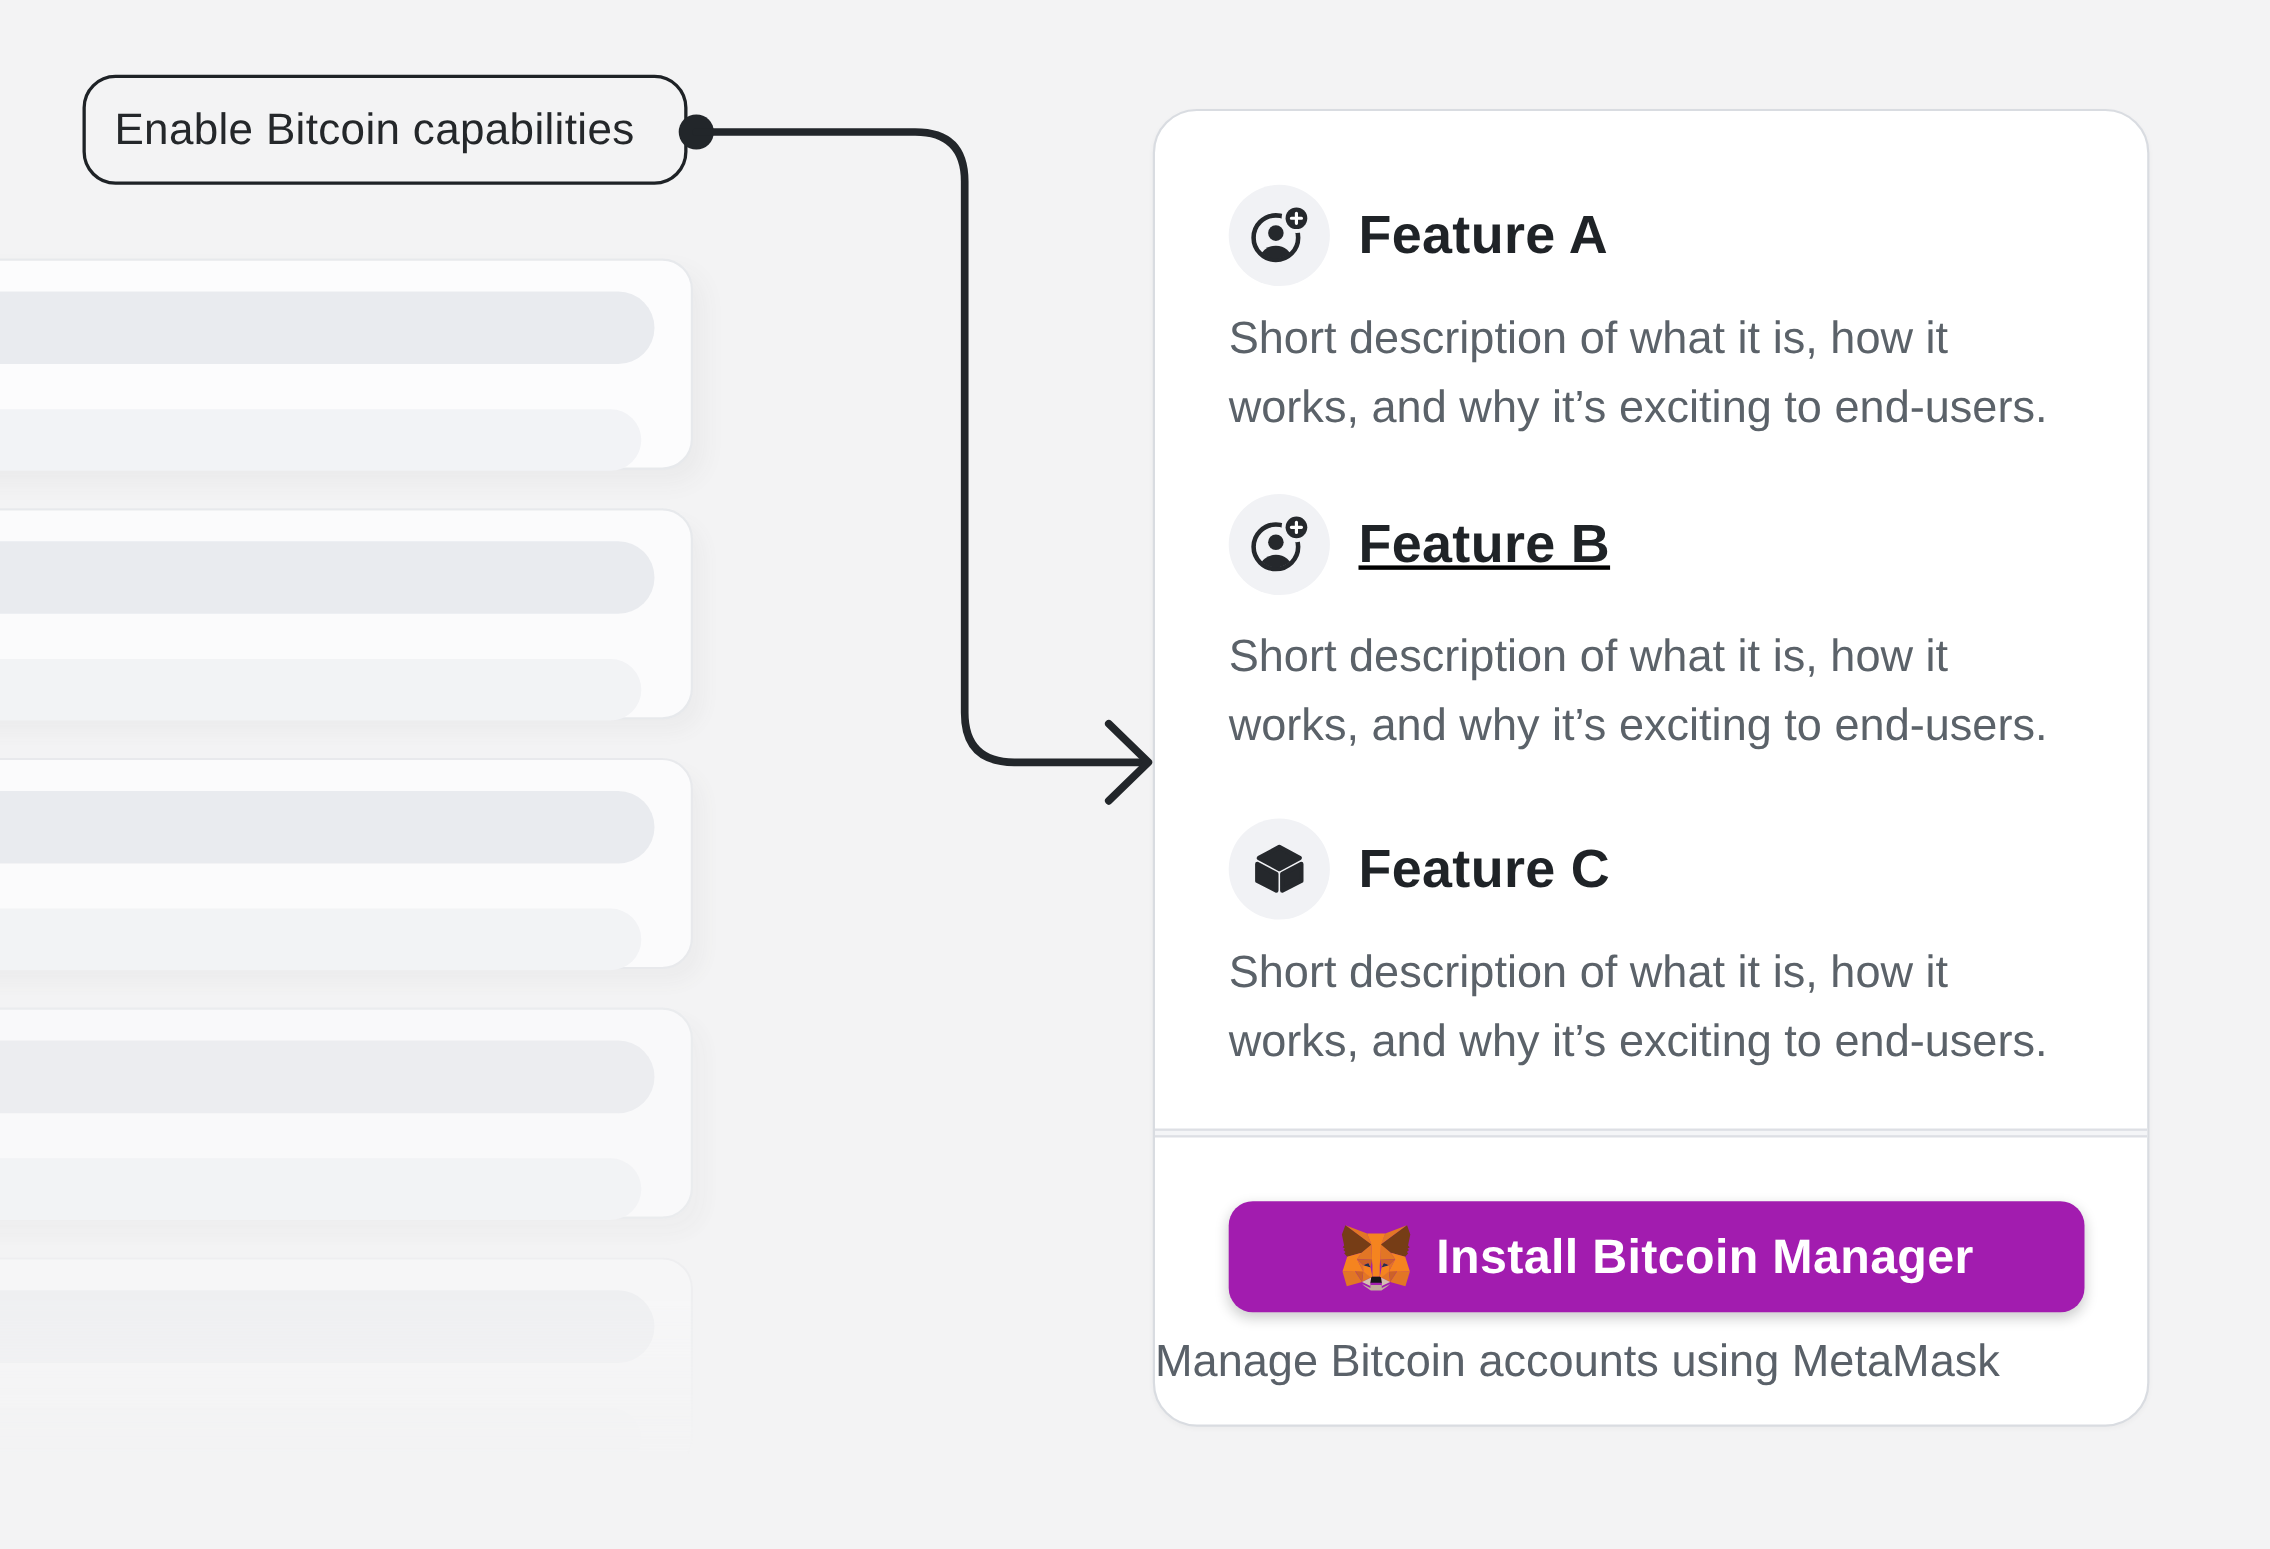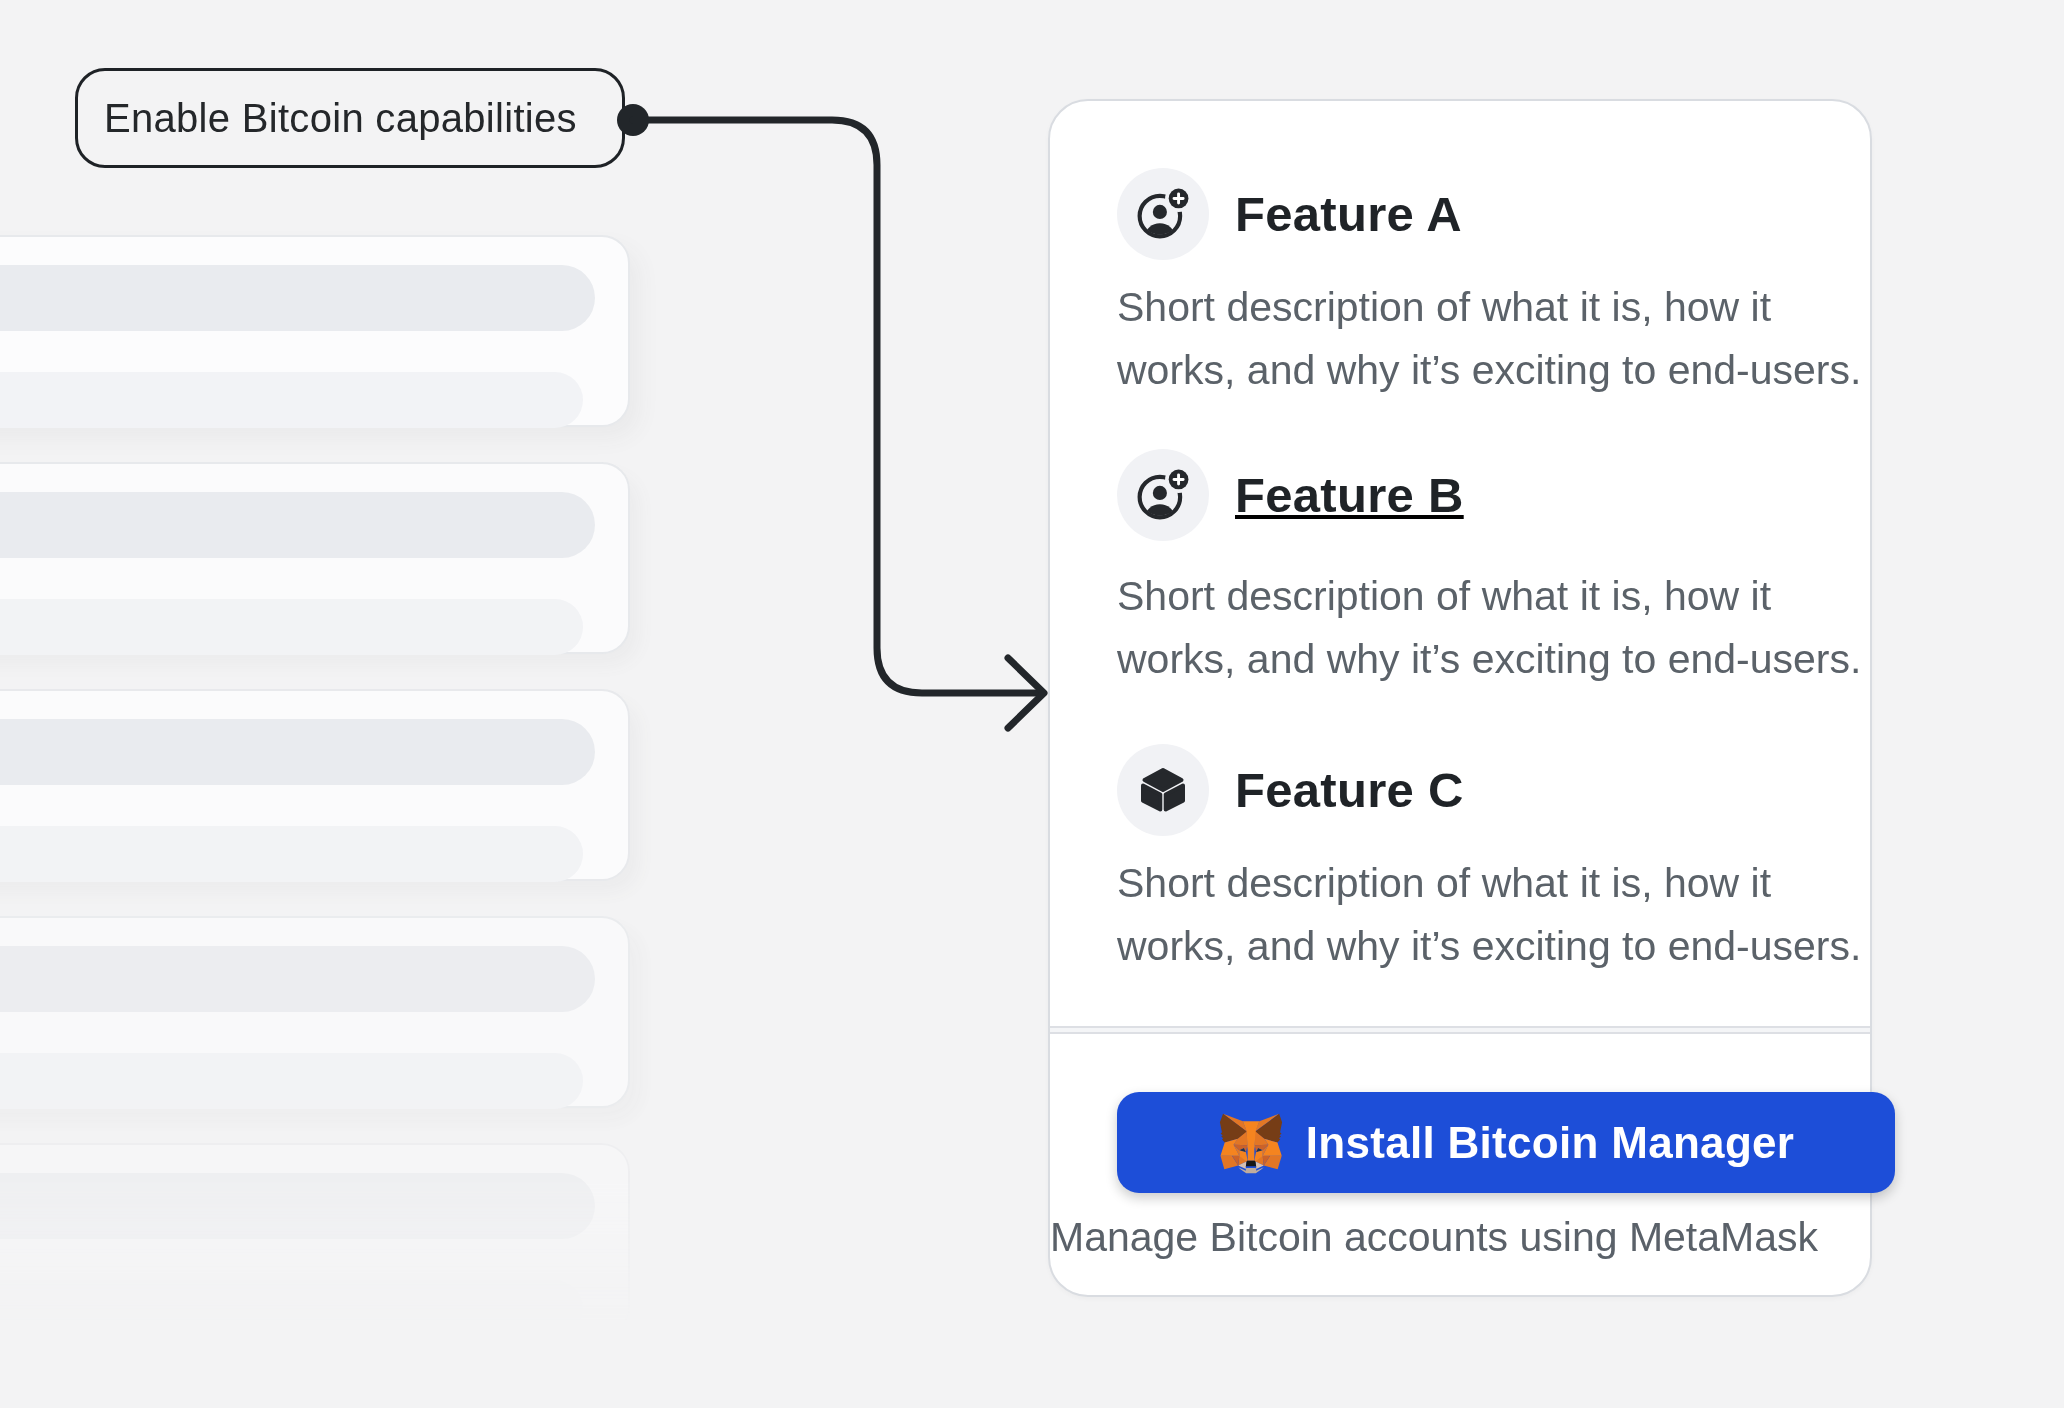--- a/index.html
+++ b/index.html
@@ -23,41 +23,41 @@
   .skel .p2{position:absolute;left:8px;right:45px;top:135px;height:56px;border-radius:32px;background:#f2f3f6;}
   .skel.s1{top:235px;}
   .skel.s2{top:462px;opacity:.98;}
   .skel.s3{top:689px;opacity:.9;}
   .skel.s4{top:916px;opacity:.68;}
   .skel.s5{top:1143px;opacity:.4;
            -webkit-mask-image:linear-gradient(#000 20%,transparent 95%);
            mask-image:linear-gradient(#000 20%,transparent 95%);}
 
   
-  .card{position:absolute;left:1048px;top:99px;width:824px;height:1198px;box-sizing:border-box;
+  .card{position:absolute;left:1048px;top:99px;width:906px;height:1198px;box-sizing:border-box;
         background:#ffffff;border:2px solid #d9dce1;border-radius:40px;
         box-shadow:0 2px 5px rgba(0,0,0,.03);}
   .feat-row{position:absolute;left:67px;display:flex;align-items:center;gap:26px;height:92px;}
   .feat-row.fa{top:67px;}
   .feat-row.fb{top:348px;text-decoration:underline;}
   .feat-row.fc{top:643px;}
   .badge{width:92px;height:92px;border-radius:50%;background:#f1f2f5;
          display:flex;align-items:center;justify-content:center;flex:0 0 auto;}
   .feat-title{font-size:49px;font-weight:700;color:#1f2327;letter-spacing:.3px;}
   .desc{position:absolute;left:67px;font-size:41px;line-height:63px;color:#5b6269;}
   .desc div{white-space:nowrap;}
   .desc.da{top:175px;}
   .desc.db{top:464px;}
   .desc.dc{top:751px;}
 
   .divider{position:absolute;left:0;right:0;top:925px;height:4px;background:#f4f5f7;
            border-top:2px solid #dddfe4;border-bottom:2px solid #dddfe4;}
 
   .install-btn{position:absolute;left:67px;top:991px;width:778px;height:101px;border:none;
-               background:#1d4ed8;border-radius:22px;color:#ffffff;cursor:pointer;
+               background:#a21caf;border-radius:22px;color:#ffffff;cursor:pointer;
                display:flex;align-items:center;justify-content:center;gap:22px;
                font-family:"Liberation Sans",sans-serif;font-size:44px;font-weight:700;letter-spacing:.3px;
                box-shadow:0 5px 12px rgba(20,22,25,.22);}
   .caption{position:absolute;left:0;right:0;top:1113px;text-align:left;
            font-size:41px;color:#5a6169;}
 </style>
 </head>
 <body>
 
 <div class="canvas">

